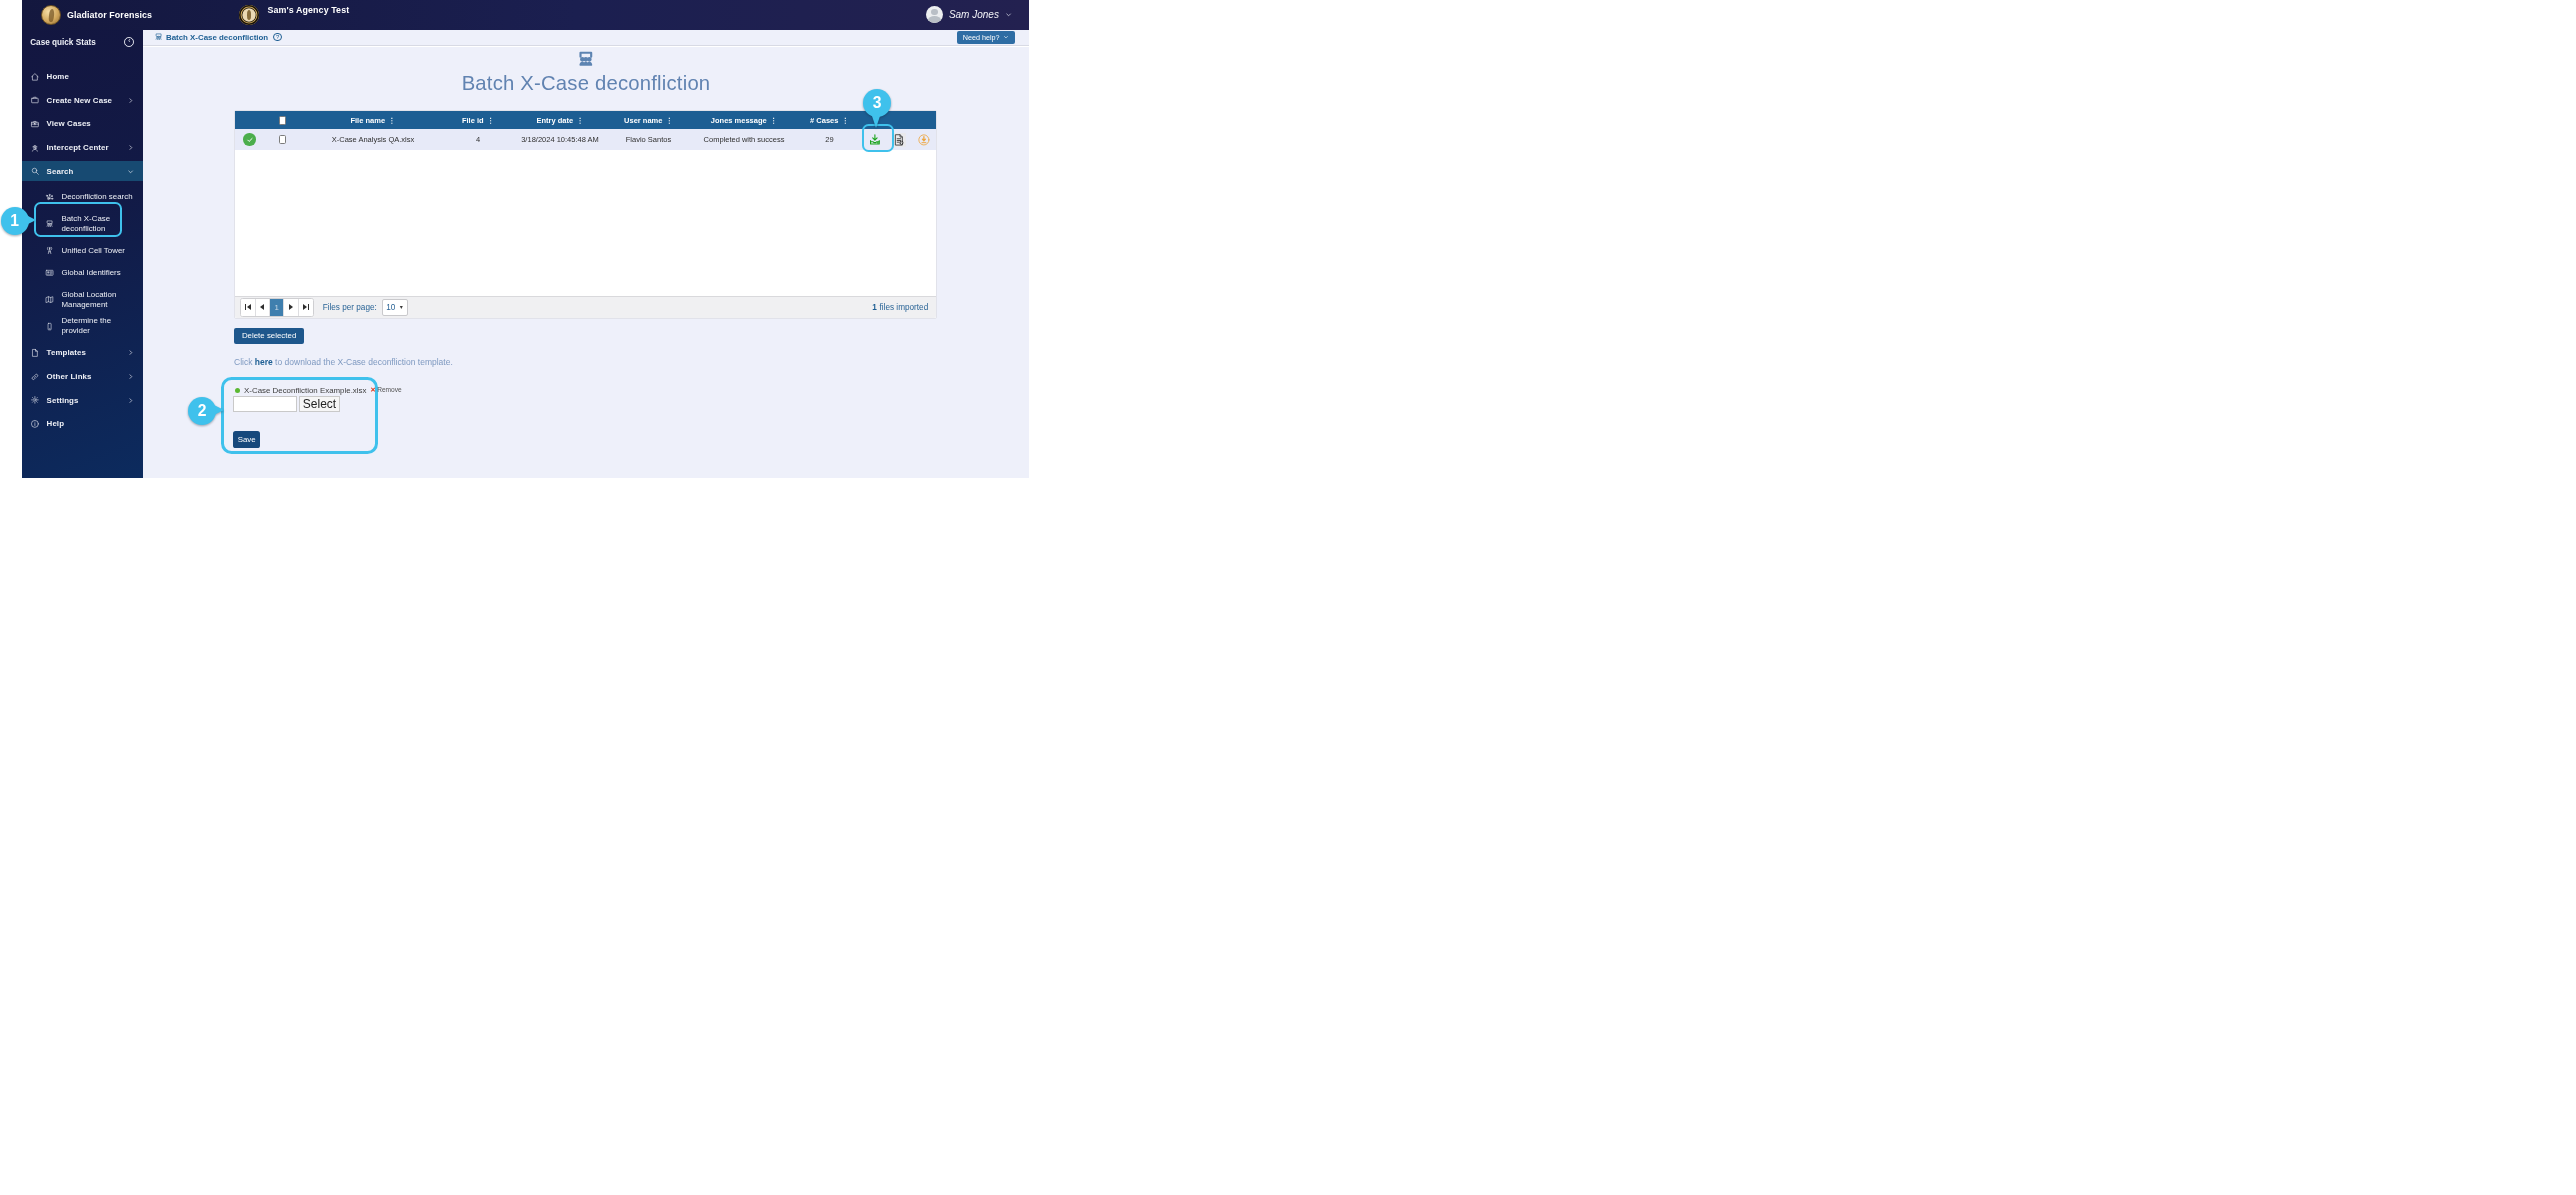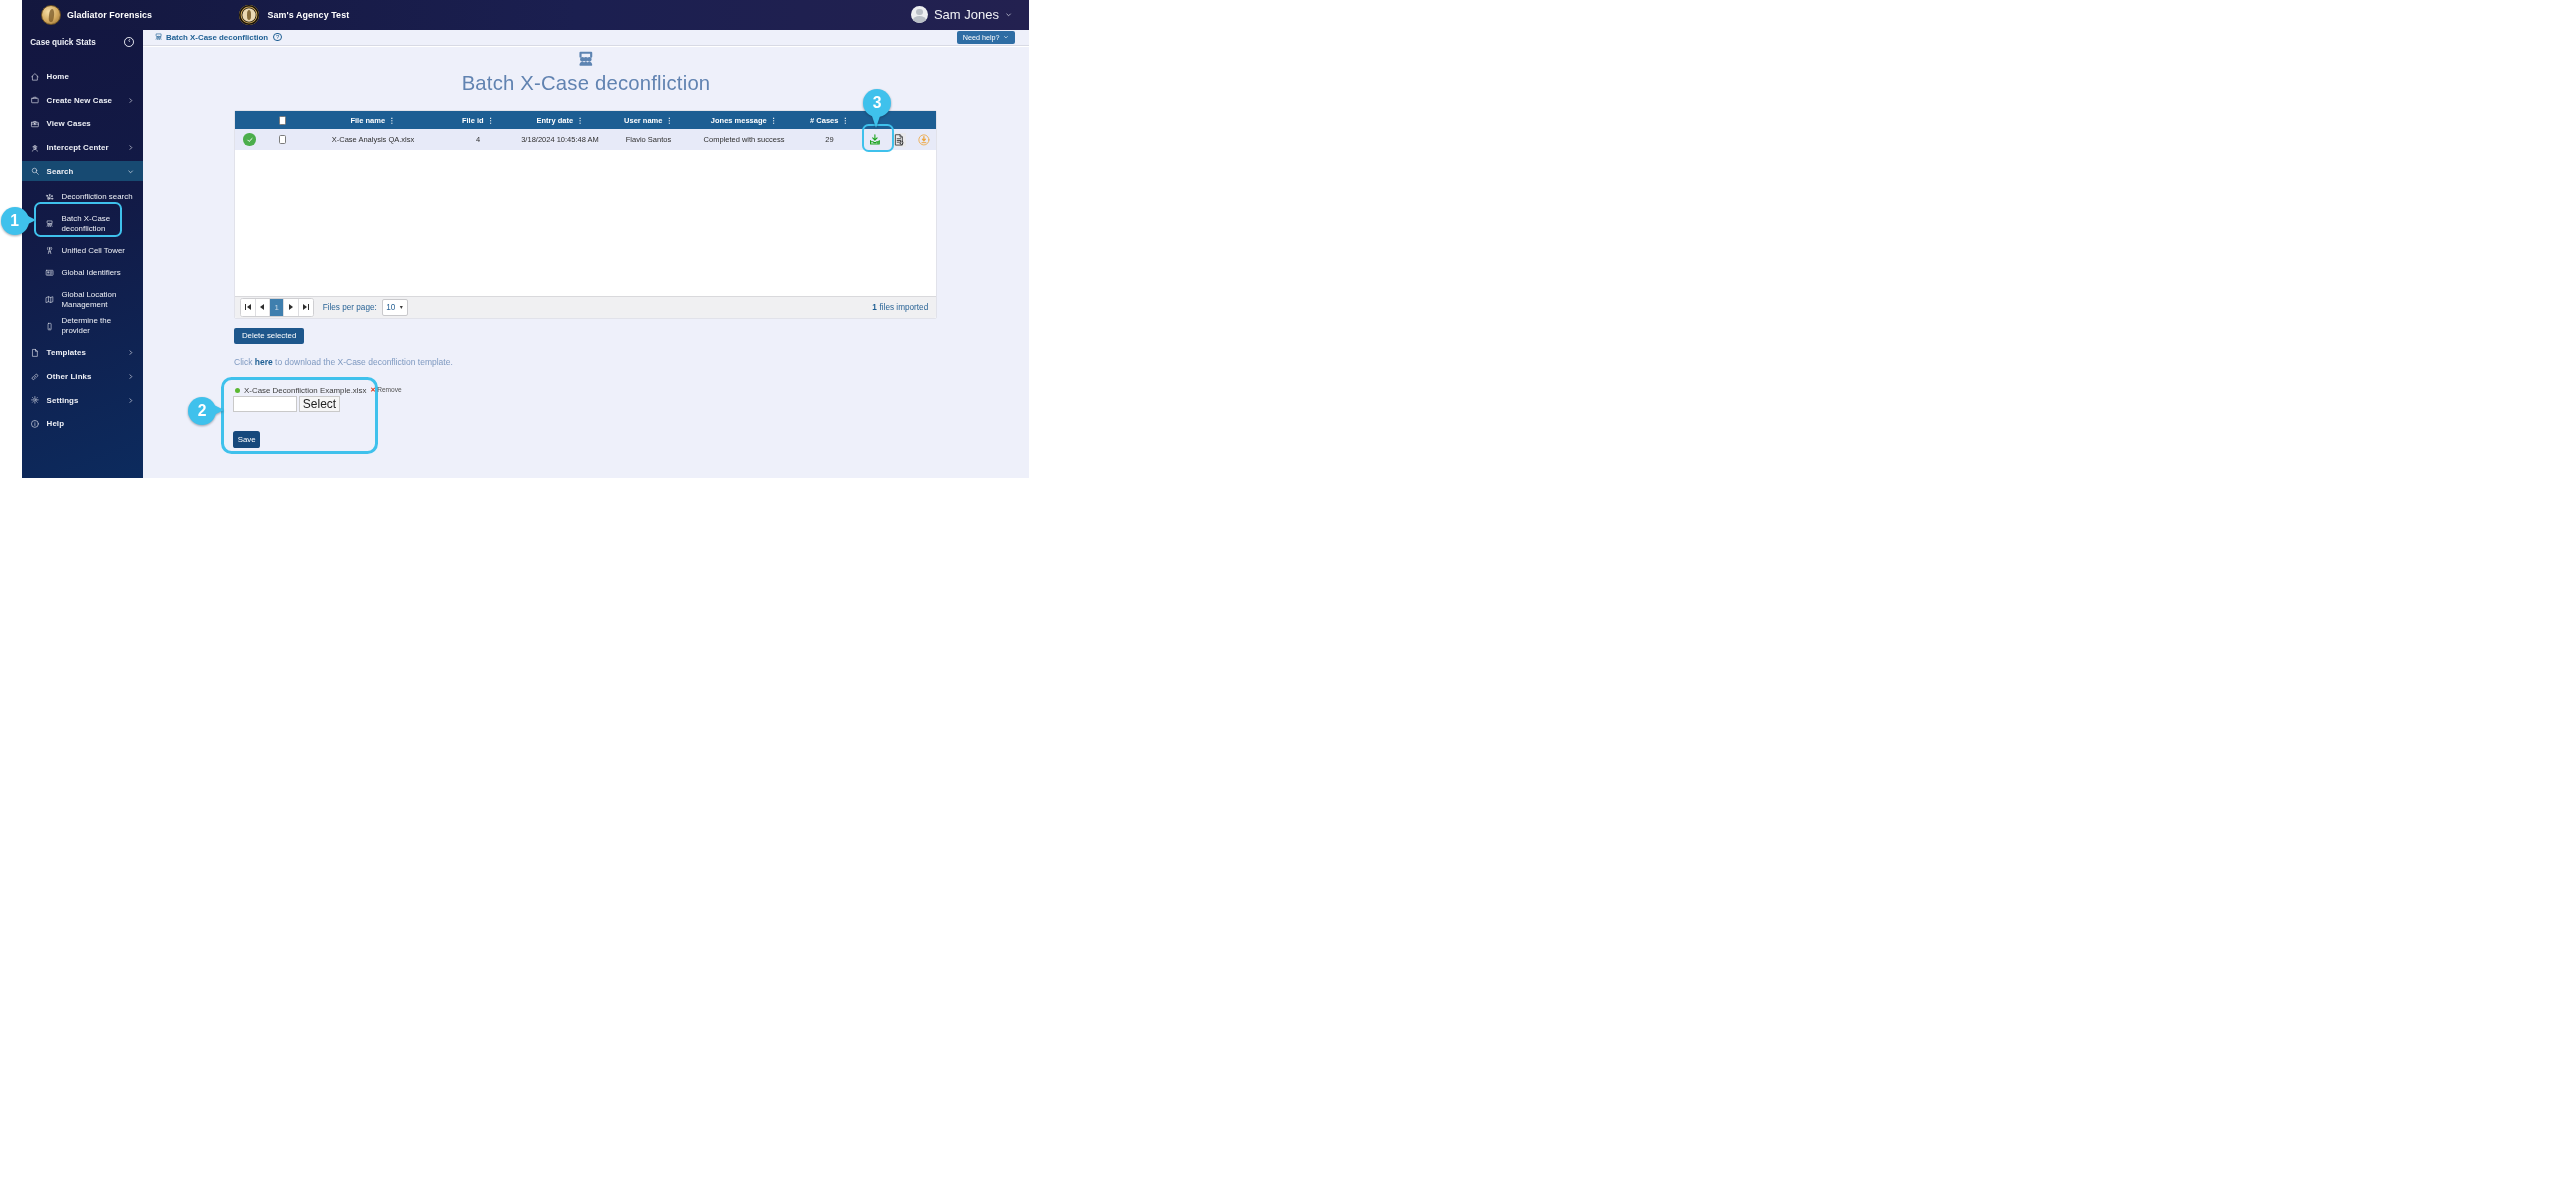--- a/index.html
+++ b/index.html
@@ -10,30 +10,30 @@
   .topbar { position:absolute; left:21.7px; top:0; right:0; height:29.5px;
     background:linear-gradient(90deg,#13173e 0%,#1b1f50 55%,#232150 100%);
     display:flex; align-items:center; color:#fff; }
   .brand { display:flex; align-items:center; gap:5.9px; padding-left:19px; width:217px; }
   .brand-text, .agency-text { font-size:8.9px; font-weight:bold; letter-spacing:0.1px; }
   .coin { width:20.3px; height:20.3px; border-radius:50%; flex:0 0 auto;
     background:radial-gradient(circle at 36% 32%,#f4dda6,#d3a95e 55%,#8d692e 100%);
     border:0.7px solid #6d5224; position:relative; }
   .coin::after { content:""; position:absolute; left:7.2px; top:3.3px; width:5.2px; height:13px;
     background:#7a5a28; border-radius:45% 45% 40% 40%; transform:rotate(6deg); opacity:.75; }
-  .agency { display:flex; align-items:center; gap:8.5px; }
+  .agency { display:flex; align-items:flex-start; gap:8.5px; }
   .seal { width:20.3px; height:20.3px; border-radius:50%; flex:0 0 auto; background:#ead9b4; position:relative;
     box-shadow:inset 0 0 0 1.6px #181208, inset 0 0 0 2.6px #caa55a, inset 0 0 0 3.3px #181208; }
   .seal::after { content:""; position:absolute; left:7.9px; top:5.2px; width:4.6px; height:10.5px;
     background:#6e511f; border-radius:45%; opacity:.8; }
   .userbox { margin-left:auto; display:flex; align-items:center; gap:5.9px; padding-right:17px; }
   .avatar { width:17px; height:17px; border-radius:50%; background:#eceef0; position:relative; overflow:hidden; }
   .avatar::before { content:""; position:absolute; left:5.2px; top:2.6px; width:6.6px; height:6.6px; border-radius:50%; background:#b9bfc6; }
   .avatar::after { content:""; position:absolute; left:2px; top:9.8px; width:13px; height:7.9px; border-radius:50% 50% 0 0; background:#b9bfc6; }
-  .user-name { font-size:13px; color:#f2f3f7; }
+  .user-name { font-size:10px; color:#f2f3f7;font-style:italic; }
   .chev-svg { width:7.2px; height:7.2px; stroke:#dfe2ee; stroke-width:2.4; fill:none; }
 
   
   .sidebar { position:absolute; left:21.7px; top:29.5px; width:121px; bottom:0;
     background:linear-gradient(158deg,#131640 0%,#121a46 42%,#0c2b5e 100%); color:#eef0f6; }
   .sb-header { height:25px; display:flex; align-items:center; padding:0 8.5px; gap:5.2px; }
   .sb-header-label { font-size:8.2px; font-weight:bold; }
   .collapse-ic { margin-left:auto; width:9.8px; height:9.8px; border:0.8px solid #e8eaf2; border-radius:50%;
     display:flex; align-items:center; justify-content:center; font-size:6.6px; line-height:1; color:#e8eaf2; padding-bottom:0.7px; }
   .sb-nav { margin-top:10.5px; }

